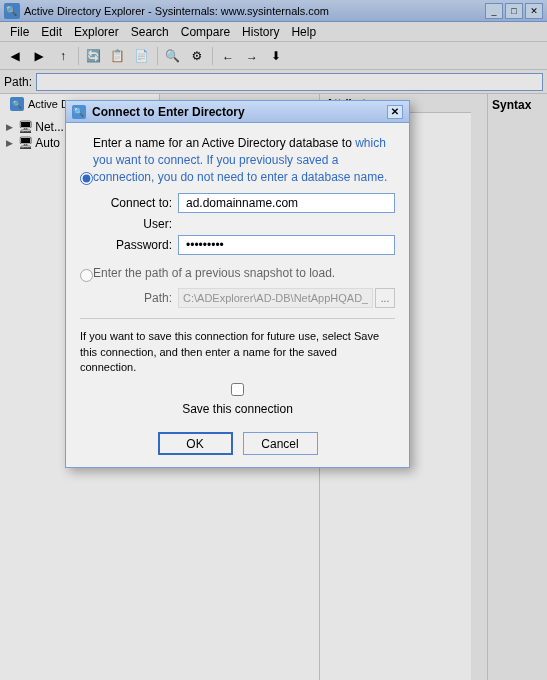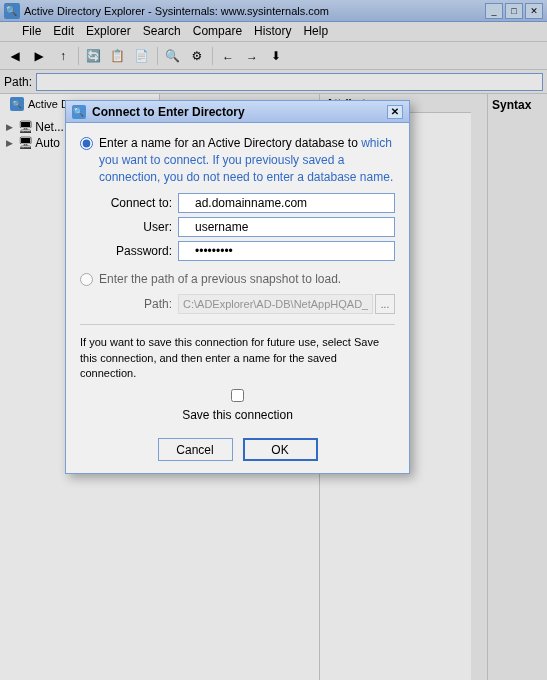--- a/index.html
+++ b/index.html
@@ -61,22 +61,22 @@
       display: flex;
       align-items: center;
       justify-content: center;
     }
 
     
     .menu-bar {
       background: #f0f0f0;
       height: 20px;
       display: flex;
-      align-items: flex-start;
-      padding: 0 16px;
+      align-items: center;
+      padding: 0 4px;
       border-bottom: 1px solid #ccc;
     }
     .menu-item {
       padding: 2px 6px;
       font-size: 12px;
       cursor: pointer;
       color: #000;
     }
 
     
@@ -289,22 +289,21 @@
       align-items: center;
       justify-content: center;
       font-weight: bold;
     }
 
     .dialog-body {
       padding: 12px 14px;
     }
     .radio-option {
       display: flex;
-      align-items: flex-start;
-      gap: 6px;
+      align-items: flex-end;
     }
     .radio-input {
       margin-top: 2px;
       cursor: pointer;
       accent-color: #316ac5;
     }
     .radio-text {
       font-size: 12px;
       color: #000;
       line-height: 1.4;
@@ -326,21 +325,21 @@
       text-align: right;
       margin-right: 6px;
       color: #000;
     }
     .form-input {
       flex: 1;
       height: 20px;
       border: 1px solid #7a9fd4;
       background: white;
       font-size: 12px;
-      padding: 0 16px;
+      padding: 0 7px;
       outline: none;
     }
 
     .path-row {
       display: flex;
       align-items: center;
       margin-left: 20px;
       margin-bottom: 4px;
     }
     .path-row-label {
@@ -532,21 +531,20 @@
         </span>
       </div>
 
       <div style="margin-top: 8px;">
         <div class="form-row">
           <label class="form-label">Connect to:</label>
           <input type="text" class="form-input" value="ad.domainname.com" style="">
         </div>
         <div class="form-row">
           <label class="form-label">User:</label>
-          <input type="text" class="form-input" value="username" style="">
         </div>
         <div class="form-row">
           <label class="form-label">Password:</label>
           <input type="password" class="form-input" value="password1" style="">
         </div>
       </div>
 
       <div class="radio-option section-disabled" style="margin-top: 10px;">
         <input type="radio" class="radio-input" name="connect-type" style="">
         <span class="radio-text">Enter the path of a previous snapshot to load.</span>
@@ -562,20 +560,20 @@
 
       <div class="info-text">If you want to save this connection for future use, select Save this connection, and then enter a name for the saved connection.</div>
 
       <div class="save-row">
         <input type="checkbox" class="checkbox-input" style="">
         <label class="checkbox-label">Save this connection</label>
       </div>
 
 
       <div class="dialog-buttons">
+        <button class="dialog-btn primary">OK</button>
         <button class="dialog-btn">Cancel</button>
-        <button class="dialog-btn primary">OK</button>
       </div>
 
     </div>
   </div>
 
 </div>
 
 </body></html>

